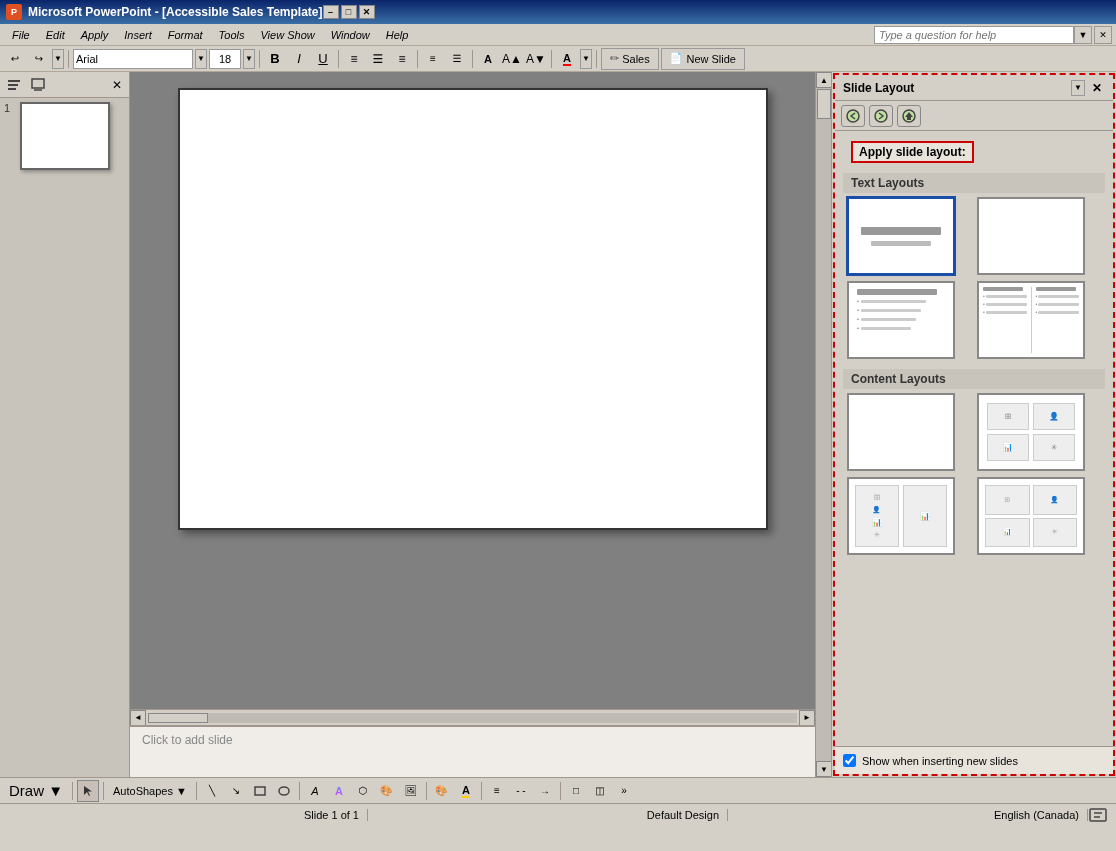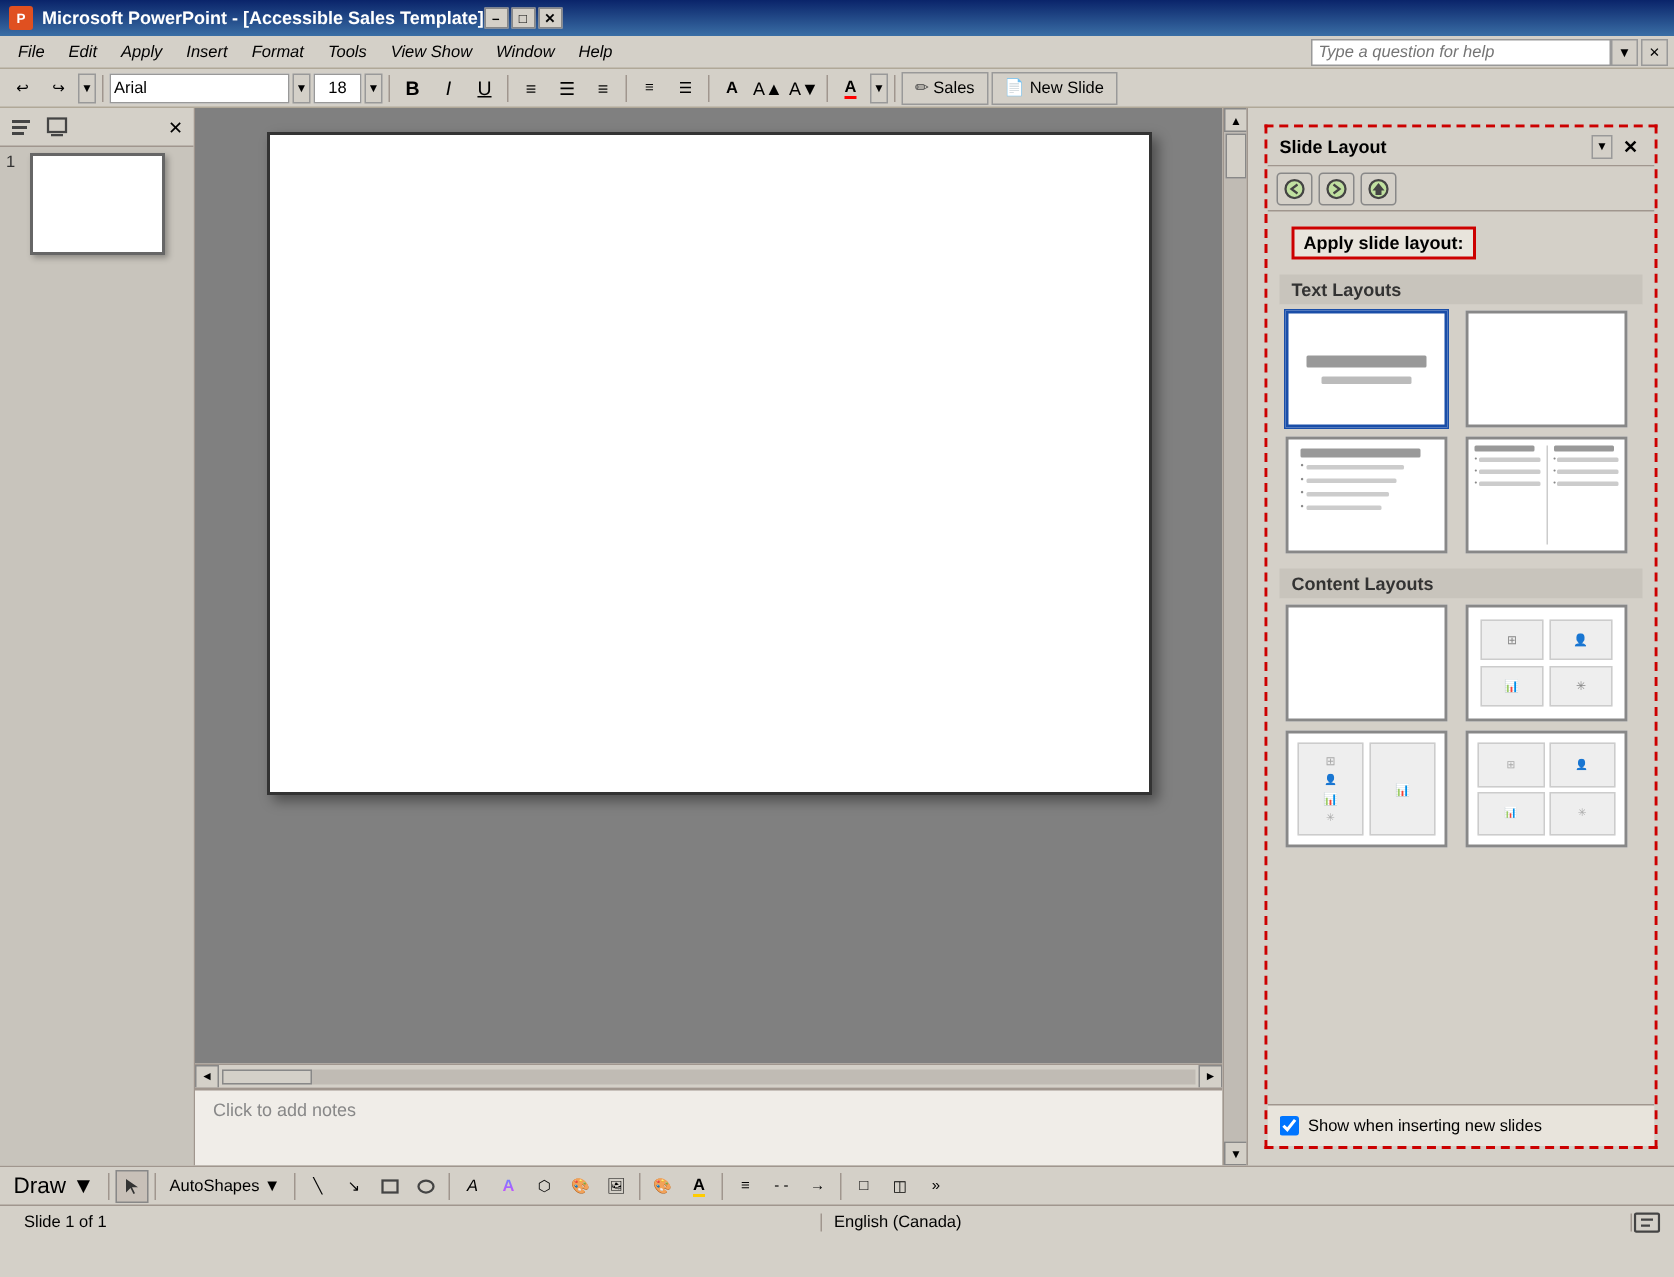--- a/index.html
+++ b/index.html
@@ -205,21 +205,21 @@
     #status-bar {
       height: 22px;
       background: #d4d0c8;
       display: flex;
       align-items: center;
       padding: 0 8px;
       border-top: 1px solid #a0968e;
       font-size: 11px;
       gap: 0;
     }
-    .status-section { flex: 1; text-align: left; border-right: 1px solid #a0968e; padding: 0 8px; }
+    .status-section { flex: 1; text-align: right; border-right: 1px solid #a0968e; padding: 0 8px; }
     .status-section:last-child { border-right: none; }
     .status-icon { width: 20px; height: 16px; display: flex; align-items: center; justify-content: center; }
 
     
     #draw-toolbar {
       height: 26px;
       background: #d4d0c8;
       display: flex;
       align-items: center;
       padding: 0 4px;
@@ -277,21 +277,21 @@
     #right-col {
       width: 285px;
       background: #d4d0c8;
       border-left: 1px solid #a0968e;
       display: flex;
       flex-direction: column;
       position: relative;
     }
     #right-col-inner {
       border: 2px dashed #cc0000;
-      margin: 11px;
+      margin: 1px;
       flex: 1;
       display: flex;
       flex-direction: column;
       overflow: hidden;
     }
 
     .layout-section-header {
       background: #c8c4bc;
       padding: 3px 8px;
       font-size: 12px;
@@ -414,21 +414,21 @@
 
       <div class="h-scrollbar">
         <div class="h-scroll-btn">◄</div>
         <div class="h-scroll-track">
           <div class="h-scroll-thumb"></div>
         </div>
         <div class="h-scroll-btn">►</div>
       </div>
 
       <div id="notes-wrapper">
-        <span>Click to add notes</span>
+        <span>Click to add slide</span>
       </div>
     </div>
 
     <div class="v-scroll" style="width:16px;background:#d4d0c8;border-left:1px solid #a0968e;display:flex;flex-direction:column;">
       <div class="scroll-btn">▲</div>
       <div class="scroll-track">
         <div class="scroll-thumb"></div>
       </div>
       <div class="scroll-btn">▼</div>
     </div>
@@ -642,20 +642,23 @@
   <div class="tb-btn" style="font-size:10px;">□</div>
   <div class="tb-btn" style="font-size:10px;">◫</div>
   <div class="tb-btn" style="font-size:10px;">»</div>
 </div>
 
 <div id="status-bar">
   <div class="status-section">
     <span>Slide 1 of 1</span>
   </div>
   <div class="status-section">
+    <span>Default Design</span>
+  </div>
+  <div class="status-section">
     <span>English (Canada)</span>
   </div>
   <div class="status-icon">
     <svg width="18" height="14" viewBox="0 0 18 14" fill="none" stroke="#444" stroke-width="1.5">
       <rect x="1" y="1" width="16" height="12" rx="1"></rect>
       <line x1="5" y1="5" x2="13" y2="5"></line>
       <line x1="5" y1="9" x2="11" y2="9"></line>
     </svg>
   </div>
 </div>

